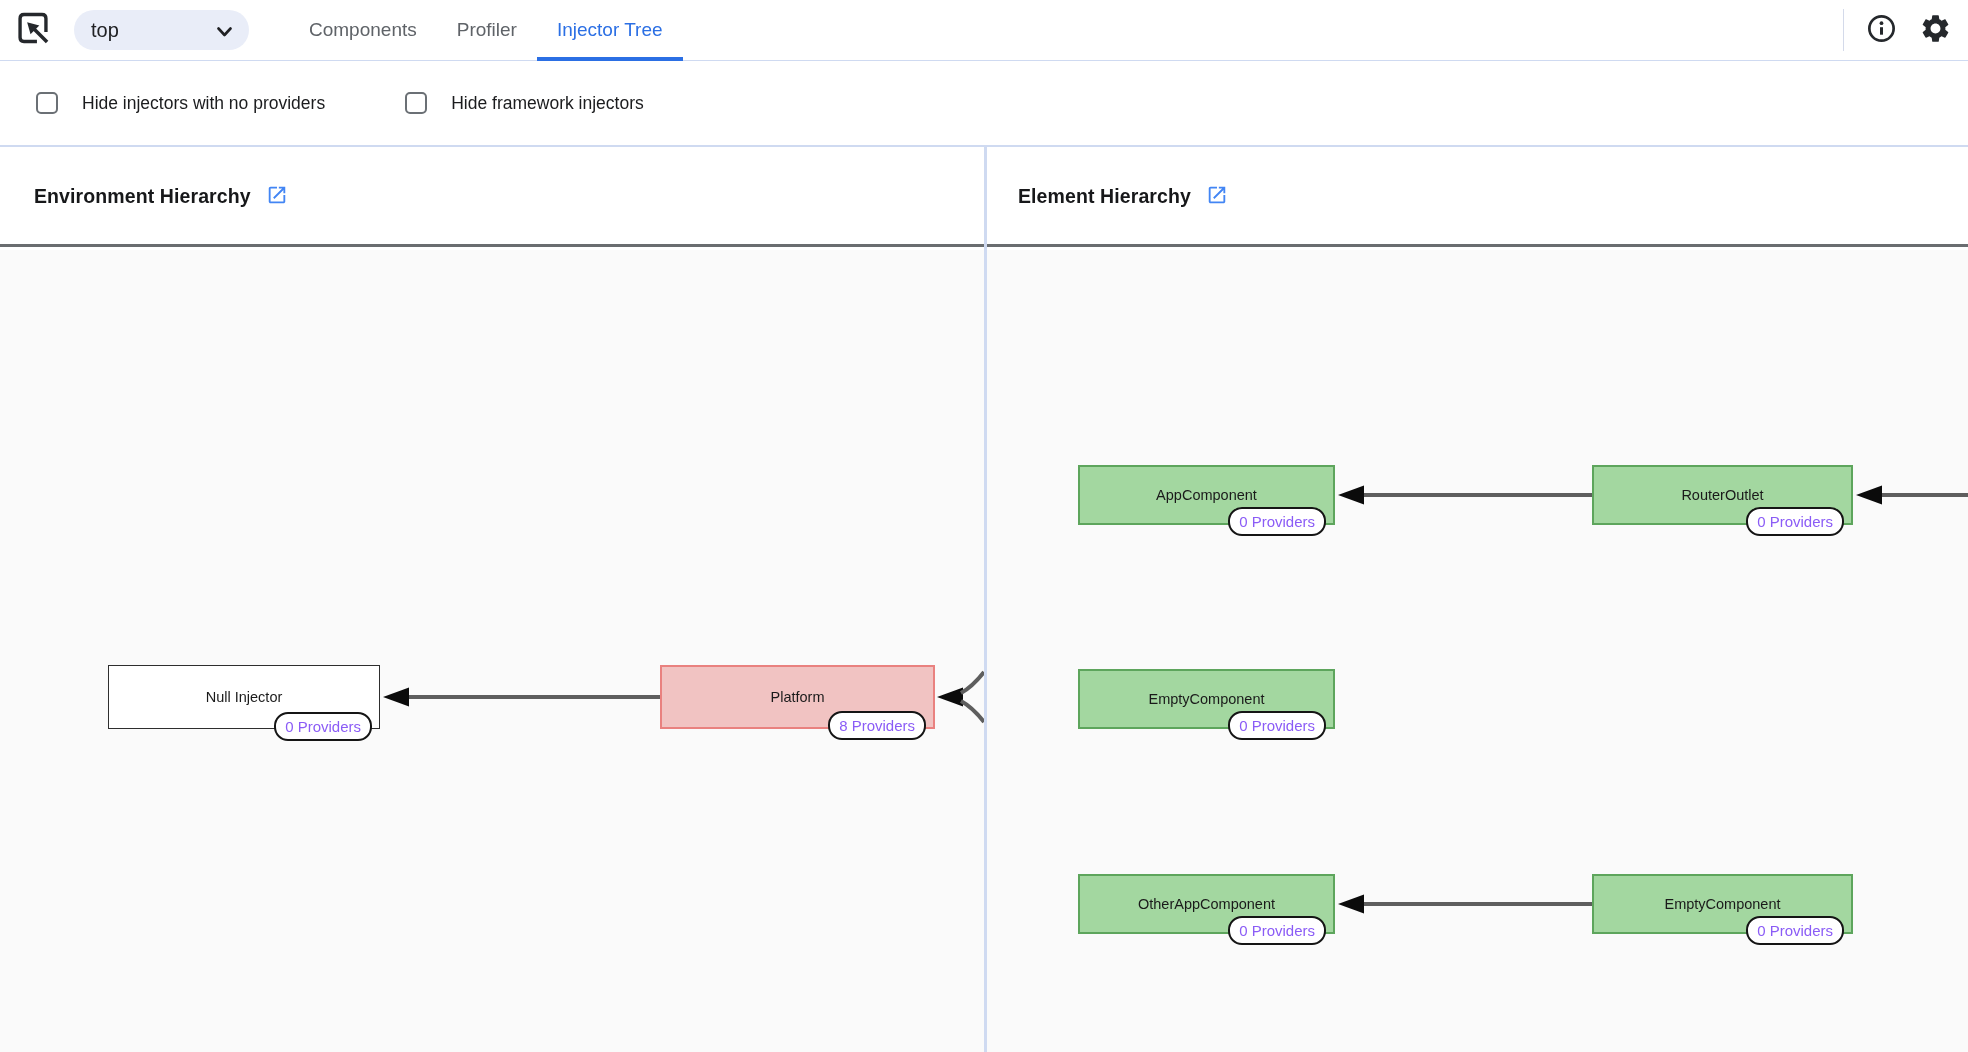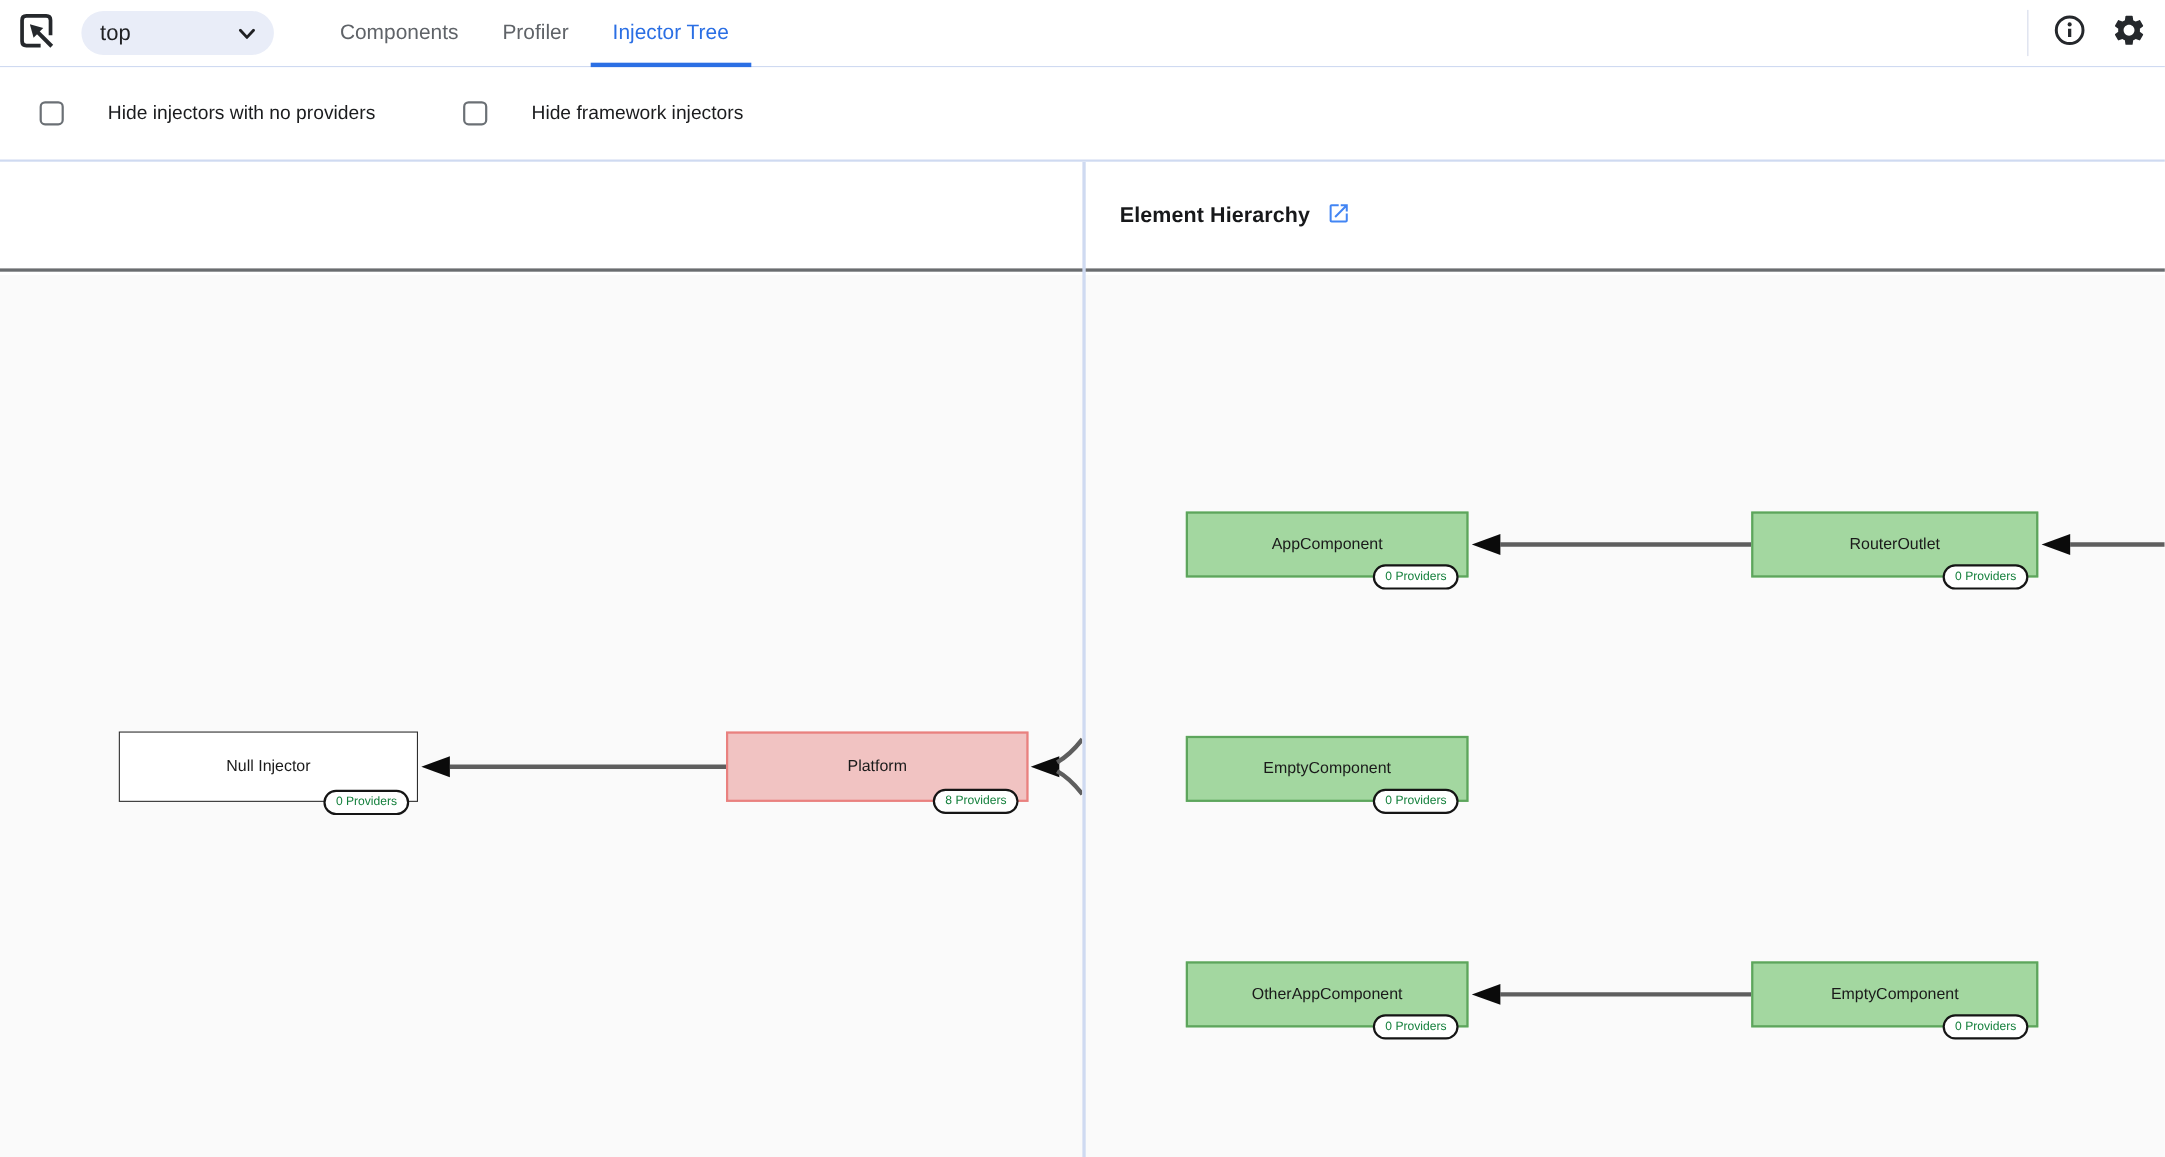--- a/index.html
+++ b/index.html
@@ -26,21 +26,21 @@
   .tab.active::after{ content:""; position:absolute; left:0; right:0; bottom:0; height:4px;
         background:var(--accent);}
   .topbar-right{ margin-left:auto; display:flex; align-items:center; gap:20px; padding-right:16px;}
   .vsep{ width:1.5px; height:42px; background:#d4daea;}
   .icon-btn{ width:34px; height:34px; display:flex; align-items:center; justify-content:center;
              cursor:pointer;}
   
   .filter-row{ position:absolute; left:0; top:61px; width:1968px; height:86px; background:#fff;
                border-bottom:2px solid var(--divider-blue); display:flex; align-items:center;
                padding-left:36px; z-index:9;}
-  .filter{ display:flex; align-items:flex-start; cursor:pointer;gap:16px;}
+  .filter{ display:flex; align-items:center; cursor:pointer;}
   .filter + .filter{ margin-left:80px;}
   .checkbox{ width:22px; height:22px; border:2px solid #6b7075; border-radius:5px; background:#fff;
              flex:0 0 auto;}
   .filter-label{ margin-left:24px; font-size:17.5px; color:#1b1c1e;}
   
   .title-row{ position:absolute; left:0; top:149px; width:1968px; height:98px; background:#fff;
               border-bottom:3px solid #6a6d70; z-index:5;}
   .panel-title{ position:absolute; top:0; height:95px; display:flex; align-items:center; gap:15px;}
   .panel-title .txt{ font-size:19.5px; font-weight:700; color:#17181a; letter-spacing:.1px;}
   
@@ -54,22 +54,22 @@
   .graph-panel svg.edges{ position:absolute; left:0; top:0;}
   svg.edges line, svg.edges path{ stroke:var(--edge); stroke-width:4; fill:none;}
   svg.edges polygon{ fill:#0b0b0b; stroke:none;}
   
   .node{ position:absolute; display:flex; align-items:center; justify-content:center;
          font-size:14.5px; color:#1a1a1a; cursor:pointer; background:#fff;
          border:1.5px solid #2e2e2e;}
   .node.green{ background:var(--green-bg); border:2px solid var(--green-border);}
   .node.red{ background:var(--red-bg); border:2px solid var(--red-border);}
   .providers-badge{ position:absolute; right:7px; bottom:-13px; background:#fff;
-         border:2px solid #151515; border-radius:14px; padding:1.5px 9px; font-size:11px;
-         color:#15803d; white-space:nowrap; line-height:1.45;text-align:right;}
+         border:2px solid #151515; border-radius:14px; padding:1.5px 9px; font-size:15px;
+         color:#8b5cf6; white-space:nowrap; line-height:1.45;text-align:right;}
 </style>
 </head>
 <body>
 
 <div class="topbar">
   <div class="inspect-btn">
     <span>
       <svg width="36" height="36" viewBox="0 0 32 32">
         <path d="M 19.5 28 H 8 Q 4.5 28 4.5 24.5 V 7.5 Q 4.5 4 8 4 H 24 Q 27.5 4 27.5 7.5 V 19.5" fill="none" stroke="#25282c" stroke-width="3"></path>
         <line x1="28.5" y1="28.5" x2="16.5" y2="16.5" stroke="#25282c" stroke-width="3.2"></line>
@@ -119,20 +119,28 @@
     <span class="checkbox"></span>
     <span class="filter-label">Hide injectors with no providers</span>
   </div>
   <div class="filter">
     <span class="checkbox"></span>
     <span class="filter-label">Hide framework injectors</span>
   </div>
 </div>
 
 <div class="title-row">
+  <div class="panel-title" style="left:34px">
+    <span class="txt">Environment Hierarchy</span>
+    <span>
+      <svg width="22" height="22" viewBox="0 0 24 24" fill="#4285f4">
+        <path d="M19 19H5V5h7V3H5c-1.11 0-2 .9-2 2v14c0 1.1.89 2 2 2h14c1.1 0 2-.9 2-2v-7h-2v7zM14 3v2h3.59l-9.83 9.83 1.41 1.41L19 6.41V10h2V3h-7z"></path>
+      </svg>
+    </span>
+  </div>
   <div class="panel-title" style="left:1018px">
     <span class="txt">Element Hierarchy</span>
     <span>
       <svg width="22" height="22" viewBox="0 0 24 24" fill="#4285f4">
         <path d="M19 19H5V5h7V3H5c-1.11 0-2 .9-2 2v14c0 1.1.89 2 2 2h14c1.1 0 2-.9 2-2v-7h-2v7zM14 3v2h3.59l-9.83 9.83 1.41 1.41L19 6.41V10h2V3h-7z"></path>
       </svg>
     </span>
   </div>
 </div>
 

